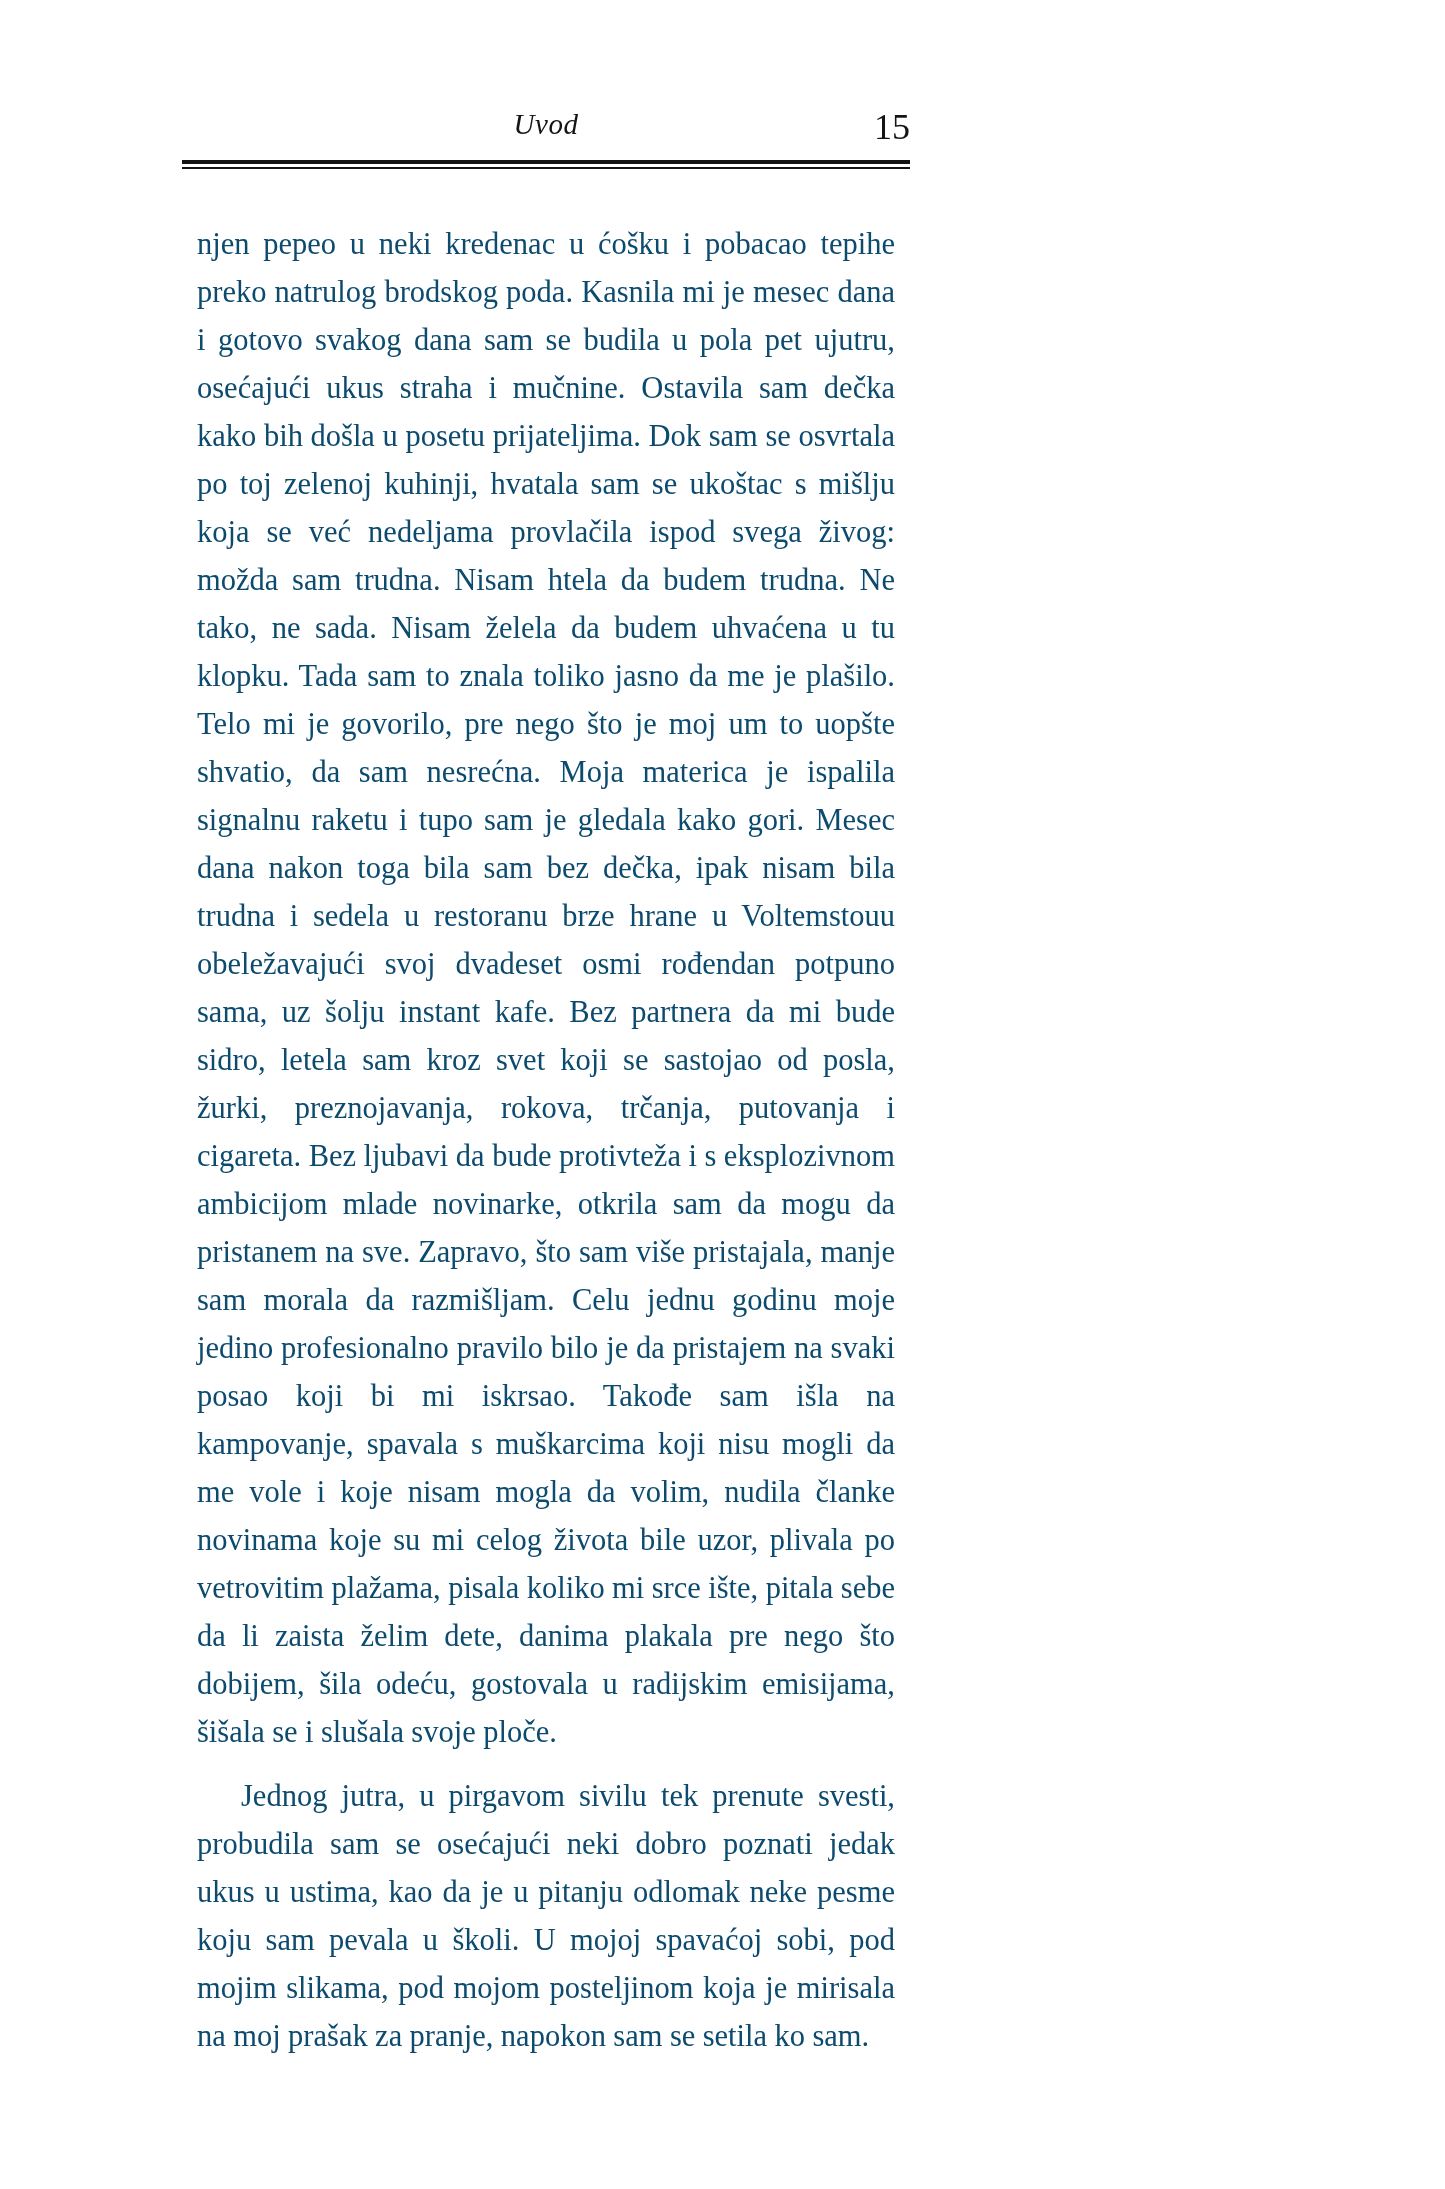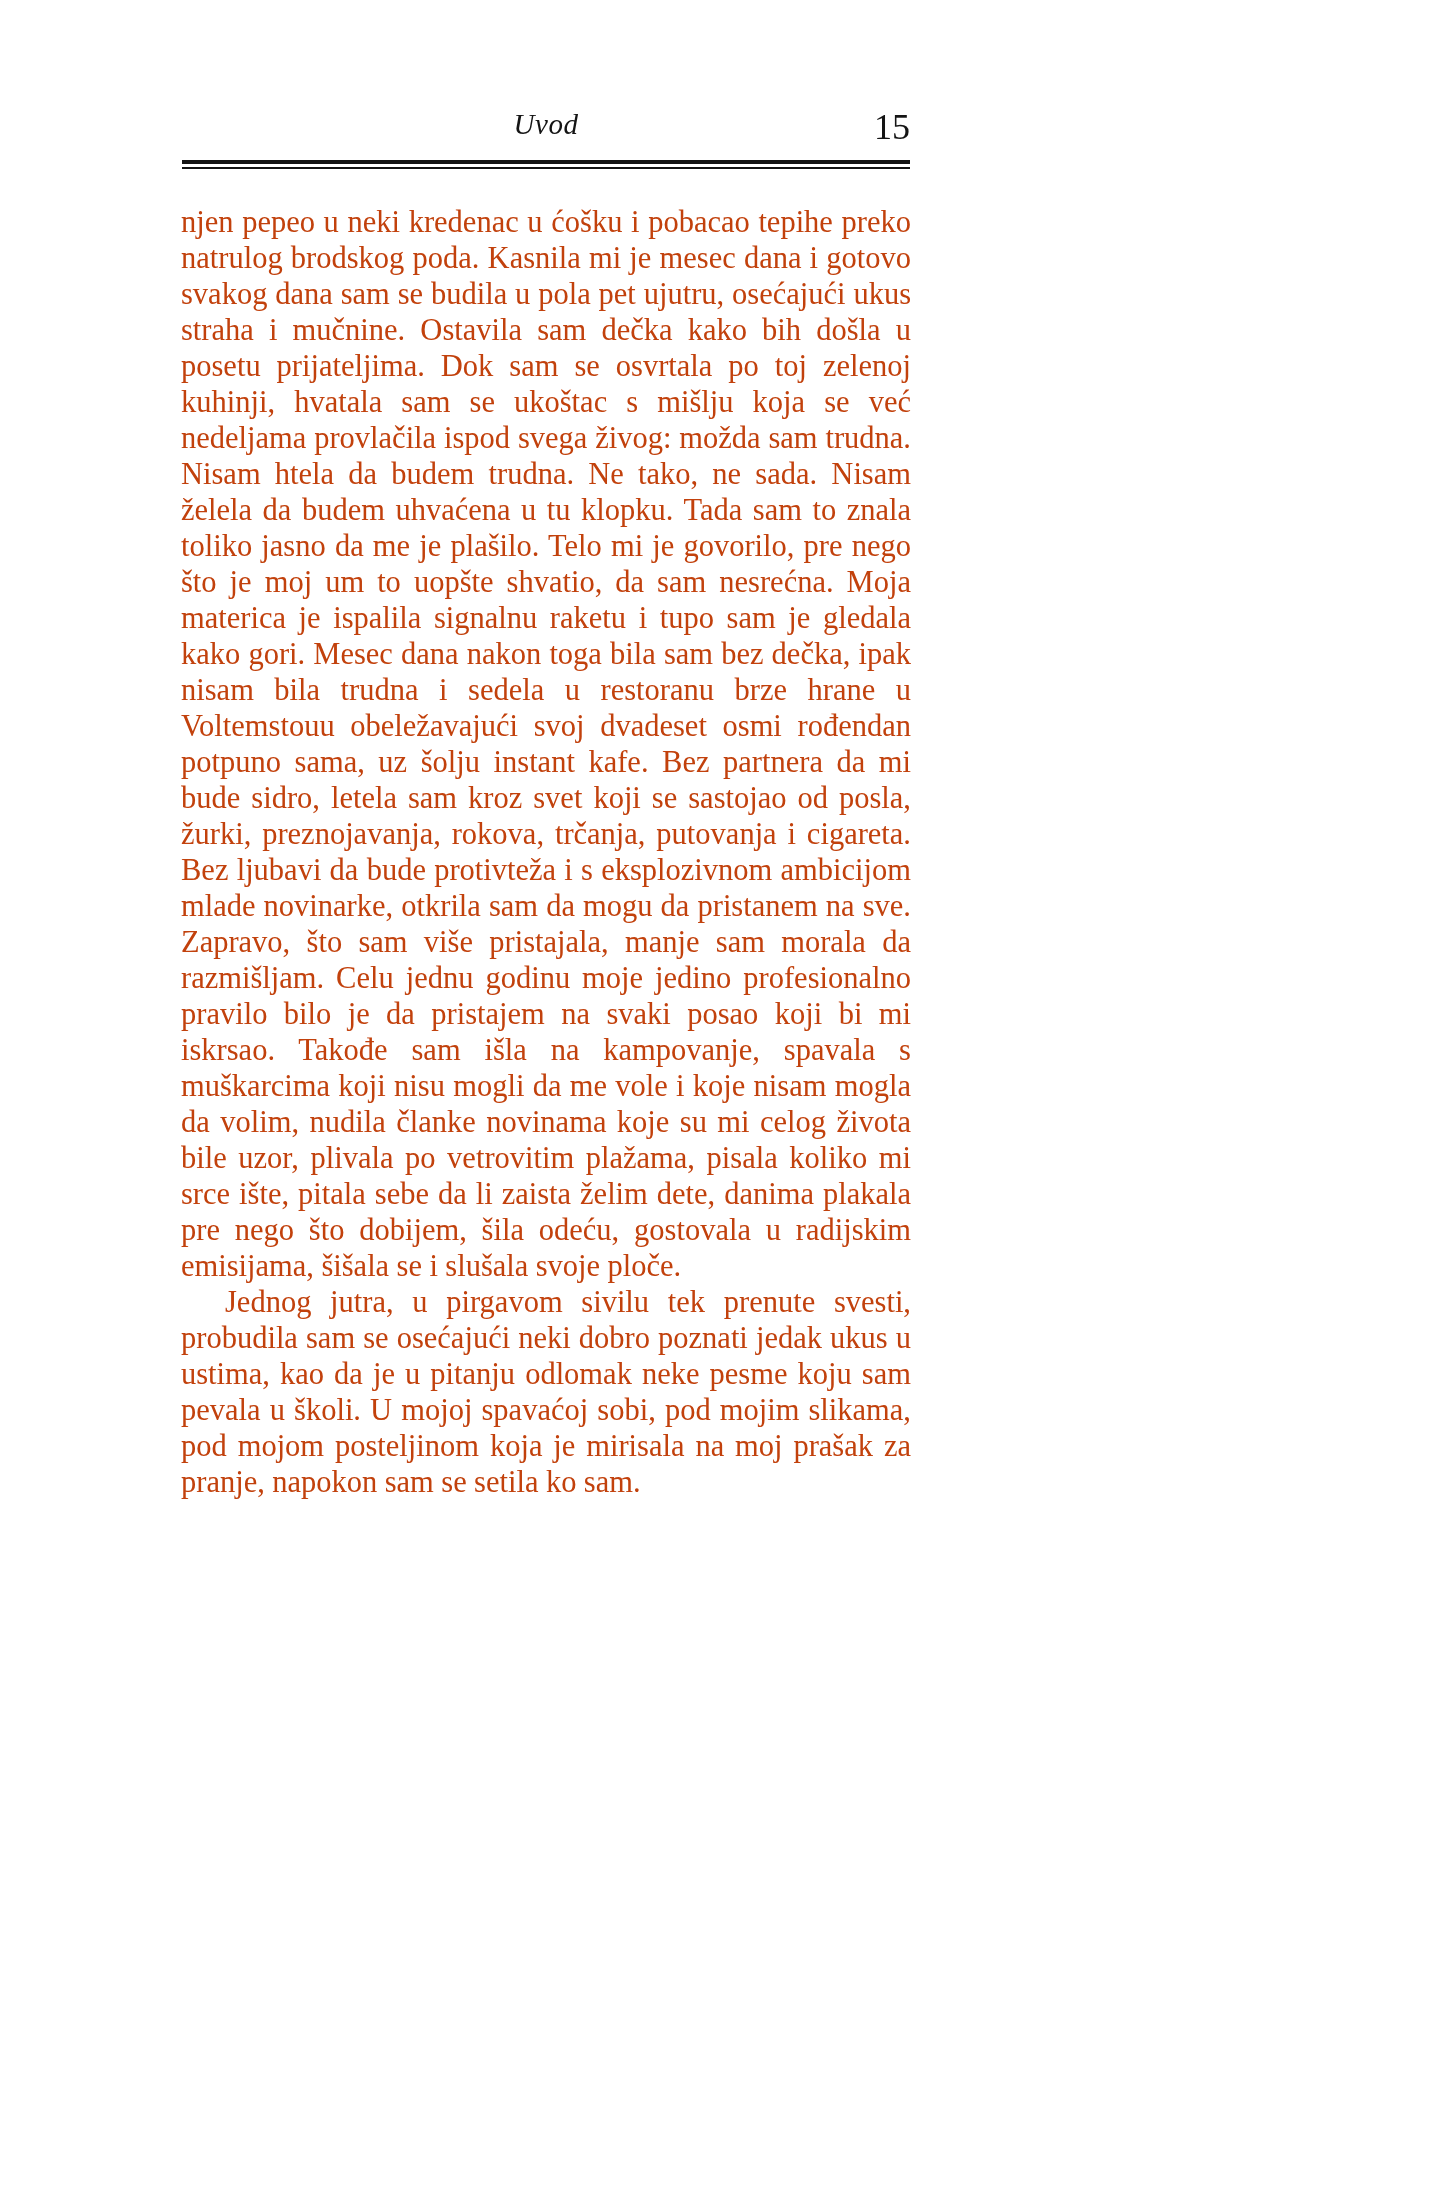--- a/index.html
+++ b/index.html
@@ -78,26 +78,26 @@
   }
 
   
   .textblock {
     position: absolute;
     left: 181px;
     top: 196px;
     width: 730px;
   }
   .para {
-    margin: 0;
+    margin: 16px;
     font-size: 30.5px;
-    line-height: 36px;
+    line-height: 48px;
     text-align: justify;
     text-justify: inter-word;
-    color: #c2410c;
+    color: #0c4a6e;
     -webkit-hyphens: none;
     hyphens: none;
     word-spacing: -0.2px;
   }
   .para.indent {
     text-indent: 44px;
   }
   
   .para::after {
     content: "";

